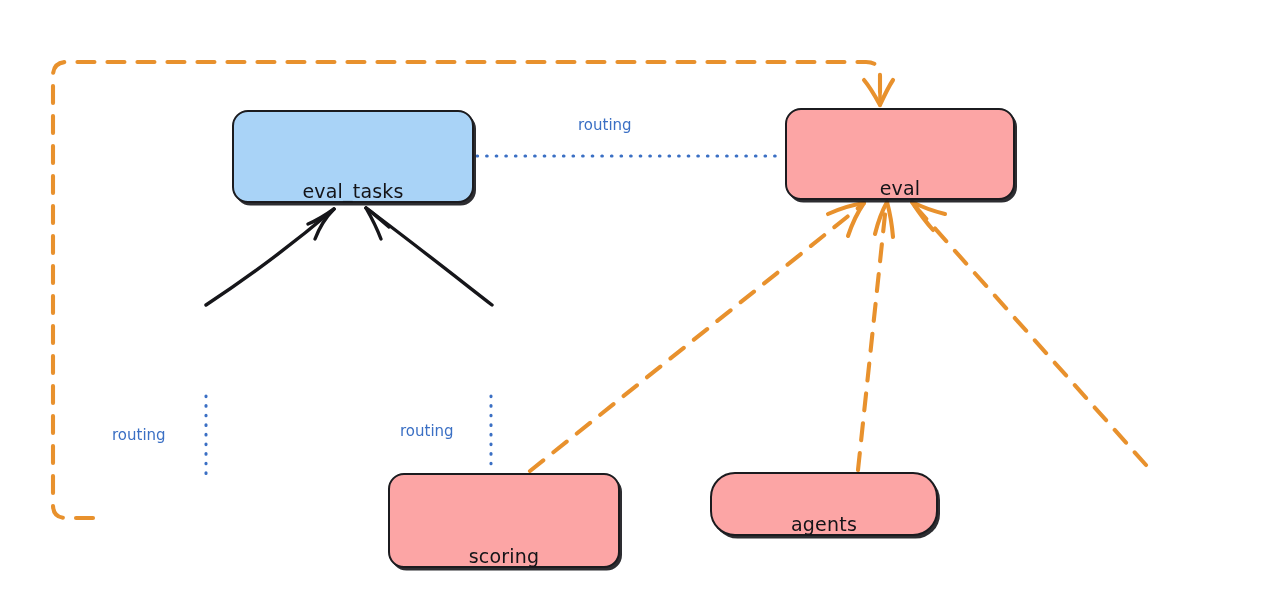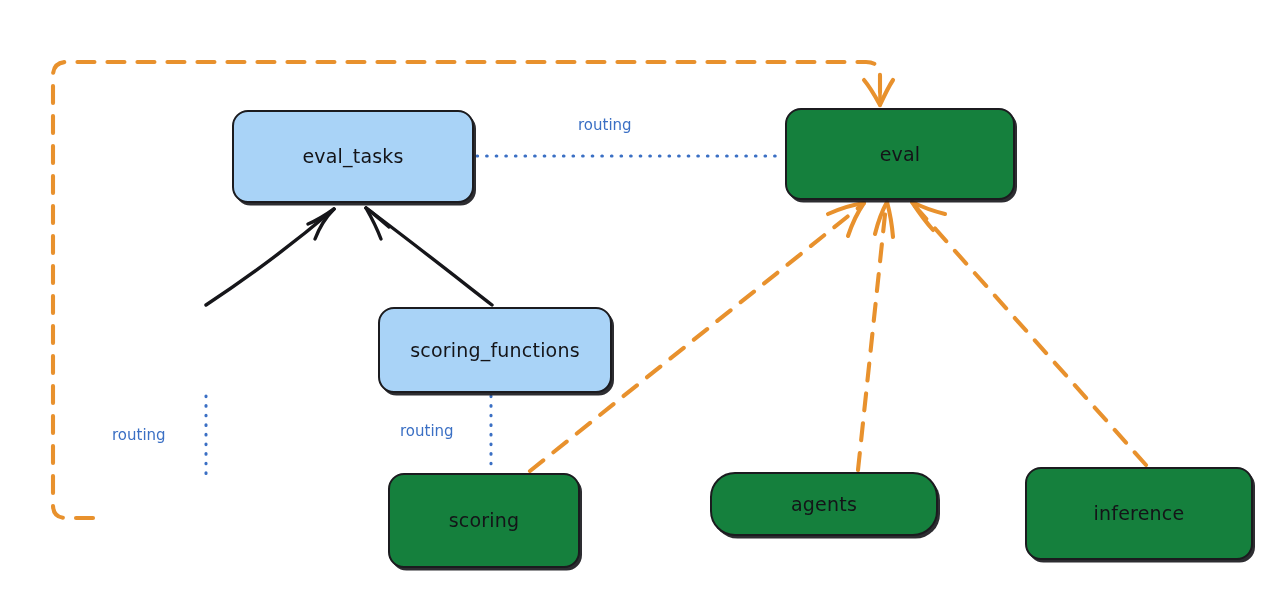--- a/index.html
+++ b/index.html
@@ -25,38 +25,38 @@
     left: 0;
     top: 0;
     width: 1280px;
     height: 596px;
     overflow: visible;
   }
   .node {
     position: absolute;
     box-sizing: border-box;
     display: flex;
-    align-items: center;
+    align-items: flex-end;
     justify-content: center;
     border: 2.6px solid #1b1b1f;
     border-radius: 16px;
     z-index: 3;
     box-shadow: 2.5px 3px 0 -0.5px rgba(27,27,31,0.92);
   }
   .node .node-label {
     font-family: "DejaVu Sans", sans-serif;
     font-size: 19px;
     letter-spacing: 0.2px;
     color: #141418;
     white-space: nowrap;
     line-height: 1;
     pointer-events: none;
   }
   .node.blue  { background: #a9d3f7; }
-  .node.green { background: #15803d; }
+  .node.green { background: #fca5a5; }
 
   .edge-label {
     position: absolute;
     z-index: 4;
     font-family: "DejaVu Sans", sans-serif;
     font-size: 15px;
     color: #3a6fc4;
     white-space: nowrap;
     line-height: 1;
   }
@@ -120,36 +120,30 @@
 
   <div class="node blue" style="left:232px; top:110px; width:242px; height:93px;">
     <span class="node-label">eval_tasks</span>
   </div>
 
   <div class="node green" style="left:785px; top:108px; width:230px; height:92px;">
     <span class="node-label">eval</span>
   </div>
 
 
-  <div class="node blue" style="left:378px; top:307px; width:234px; height:86px;">
-    <span class="node-label">scoring_functions</span>
-  </div>
 
 
-  <div class="node green" style="left:388px; top:473px; width:192px; height:95px;">
+  <div class="node green" style="left:388px; top:473px; width:232px; height:95px;">
     <span class="node-label">scoring</span>
   </div>
 
   <div class="node green" style="left:710px; top:472px; width:228px; height:64px;border-radius:25px;">
     <span class="node-label">agents</span>
   </div>
 
-  <div class="node green" style="left:1025px; top:467px; width:228px; height:93px;">
-    <span class="node-label">inference</span>
-  </div>
 
   <div class="edge-label" style="left:578px; top:118px;">routing</div>
 
   <div class="edge-label" style="left:112px; top:428px;">routing</div>
 
   <div class="edge-label" style="left:400px; top:424px;">routing</div>
 
 </div>
 
 </body></html>

